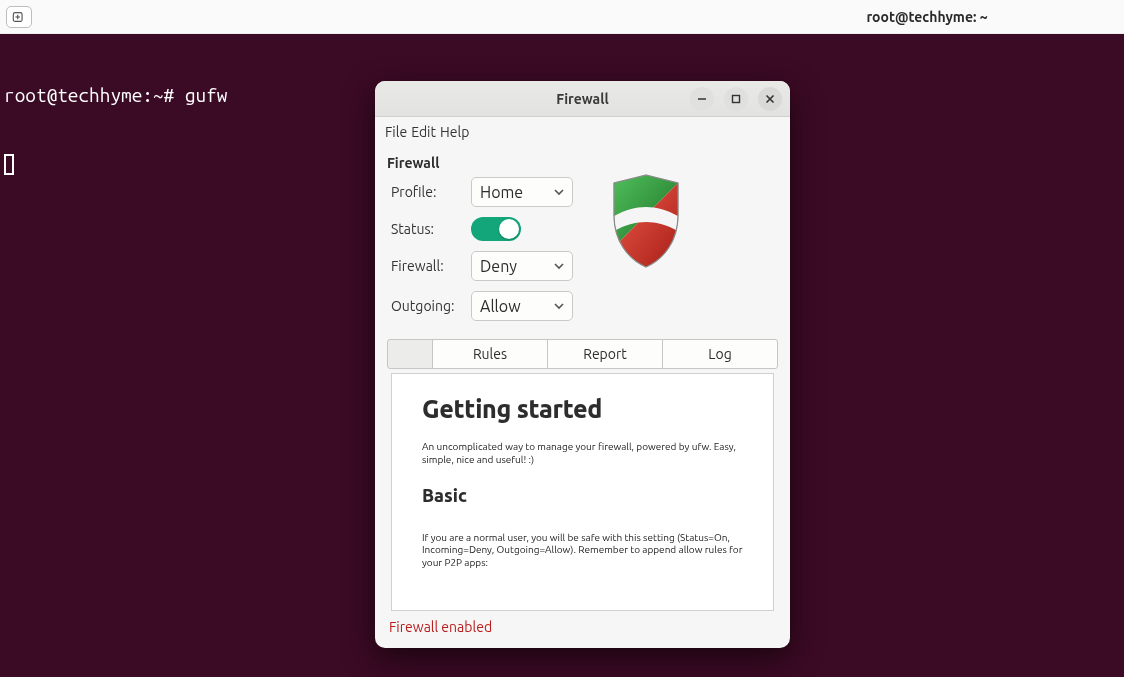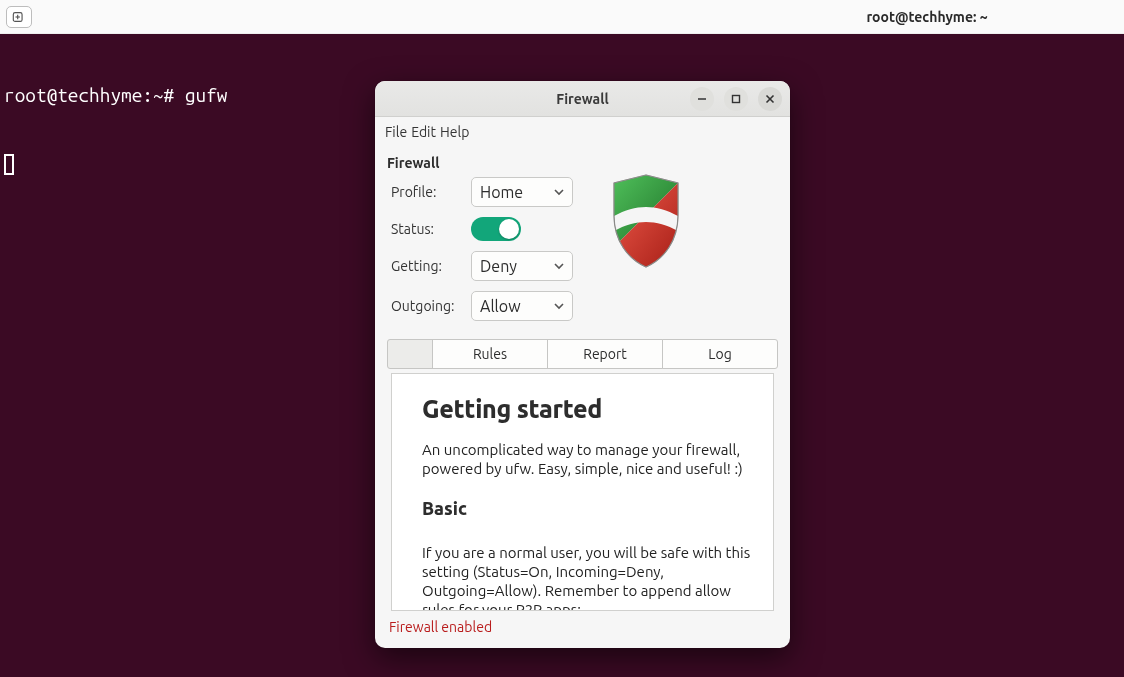--- a/index.html
+++ b/index.html
@@ -223,21 +223,21 @@
     font-size: 25px;
     font-weight: 800;
     margin-bottom: 16px;
     letter-spacing: -0.3px;
   }
   .panel h2 {
     font-size: 18px;
     font-weight: 800;
     margin: 18px 0 25px;
   }
-  .panel p { font-size: 15px; color: #222; }
+  .panel p { font-size: 10px; color: #222; }
 
   .statusbar {
     padding: 8px 14px 10px;
     font-size: 14px;
     color: #b91c1c;
   }
 
   .chev svg { width:10px; height:10px; }
 </style>
 </head>
@@ -301,21 +301,21 @@
               <path d="M1 3l4 4 4-4" fill="none" stroke="#555" stroke-width="1.6"></path>
             </svg>
           </span>
       </div>
 
       <div class="form-label">Status:</div>
       <div class="switch">
         <div class="knob"></div>
       </div>
 
-      <div class="form-label">Getting:</div>
+      <div class="form-label">Firewall:</div>
       <div class="combo">
         <span>Deny</span>
         <span class="chev">
             <svg viewBox="0 0 10 10">
               <path d="M1 3l4 4 4-4" fill="none" stroke="#555" stroke-width="1.6"></path>
             </svg>
           </span>
       </div>
 
       <div class="form-label">Outgoing:</div>

